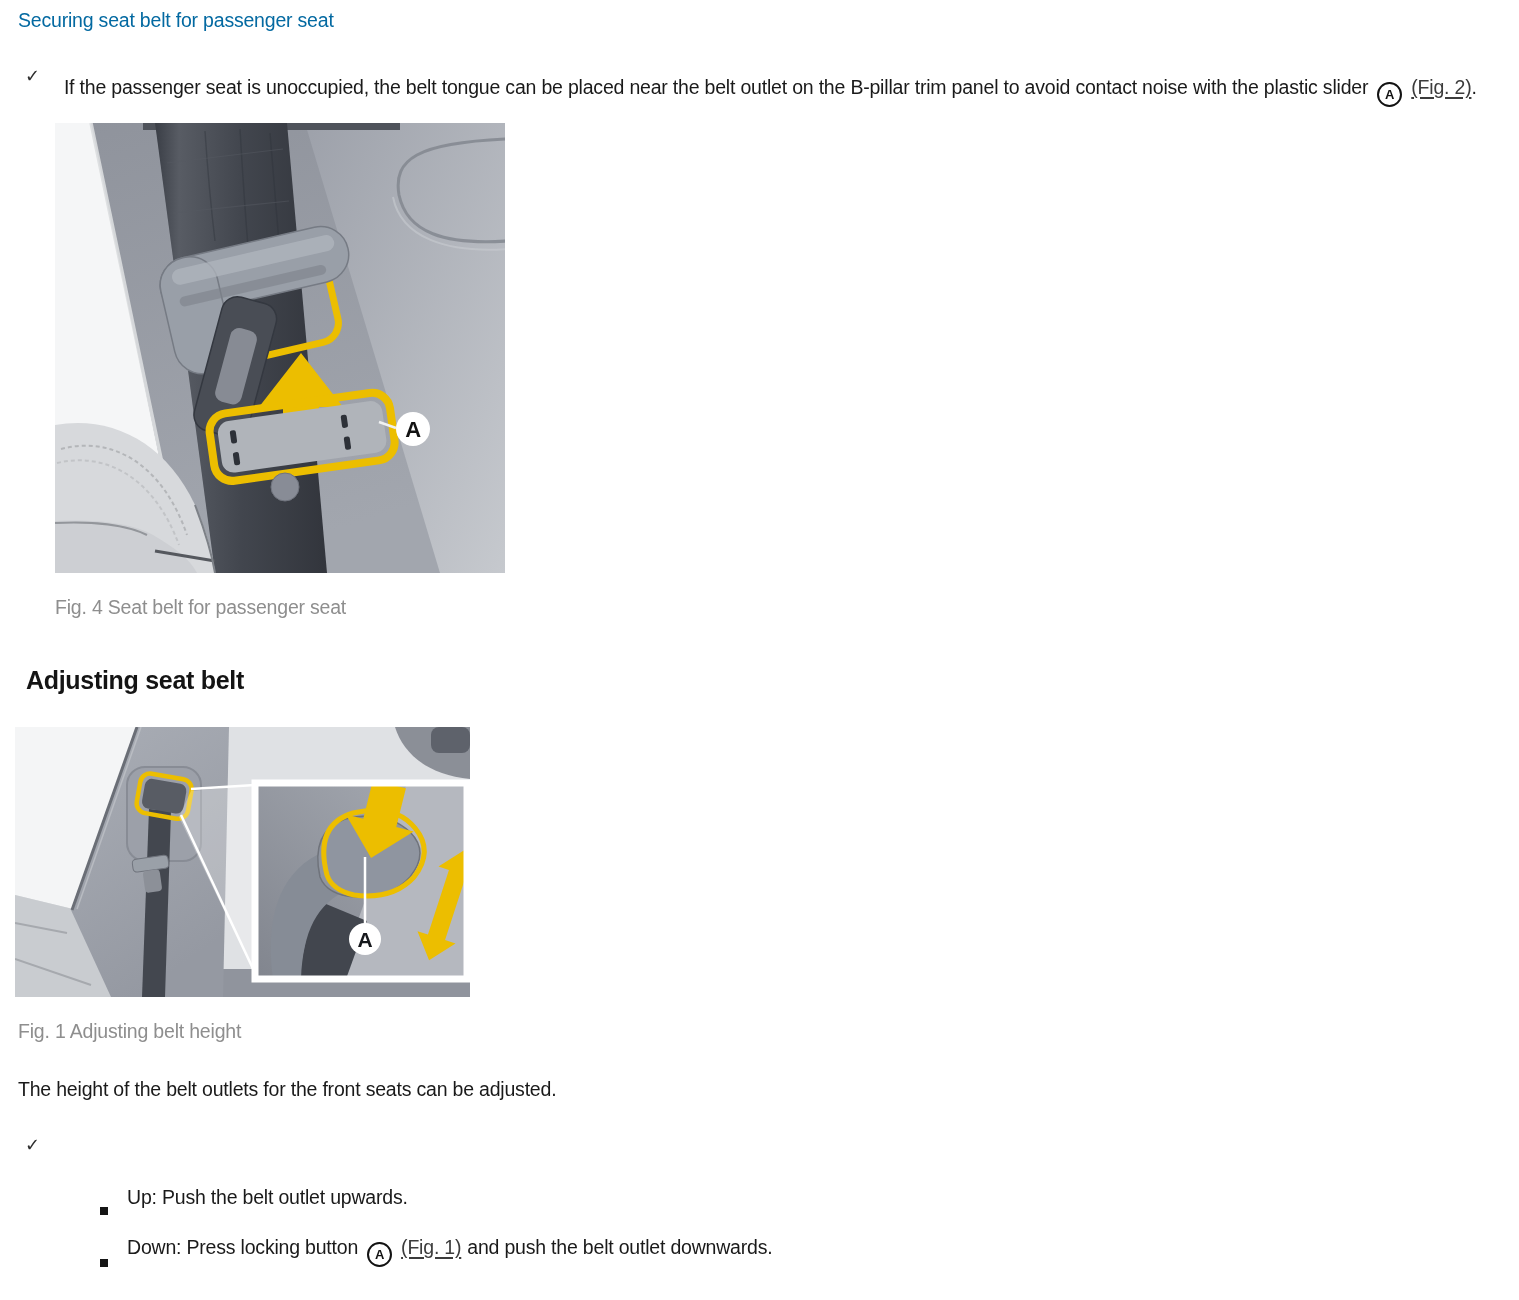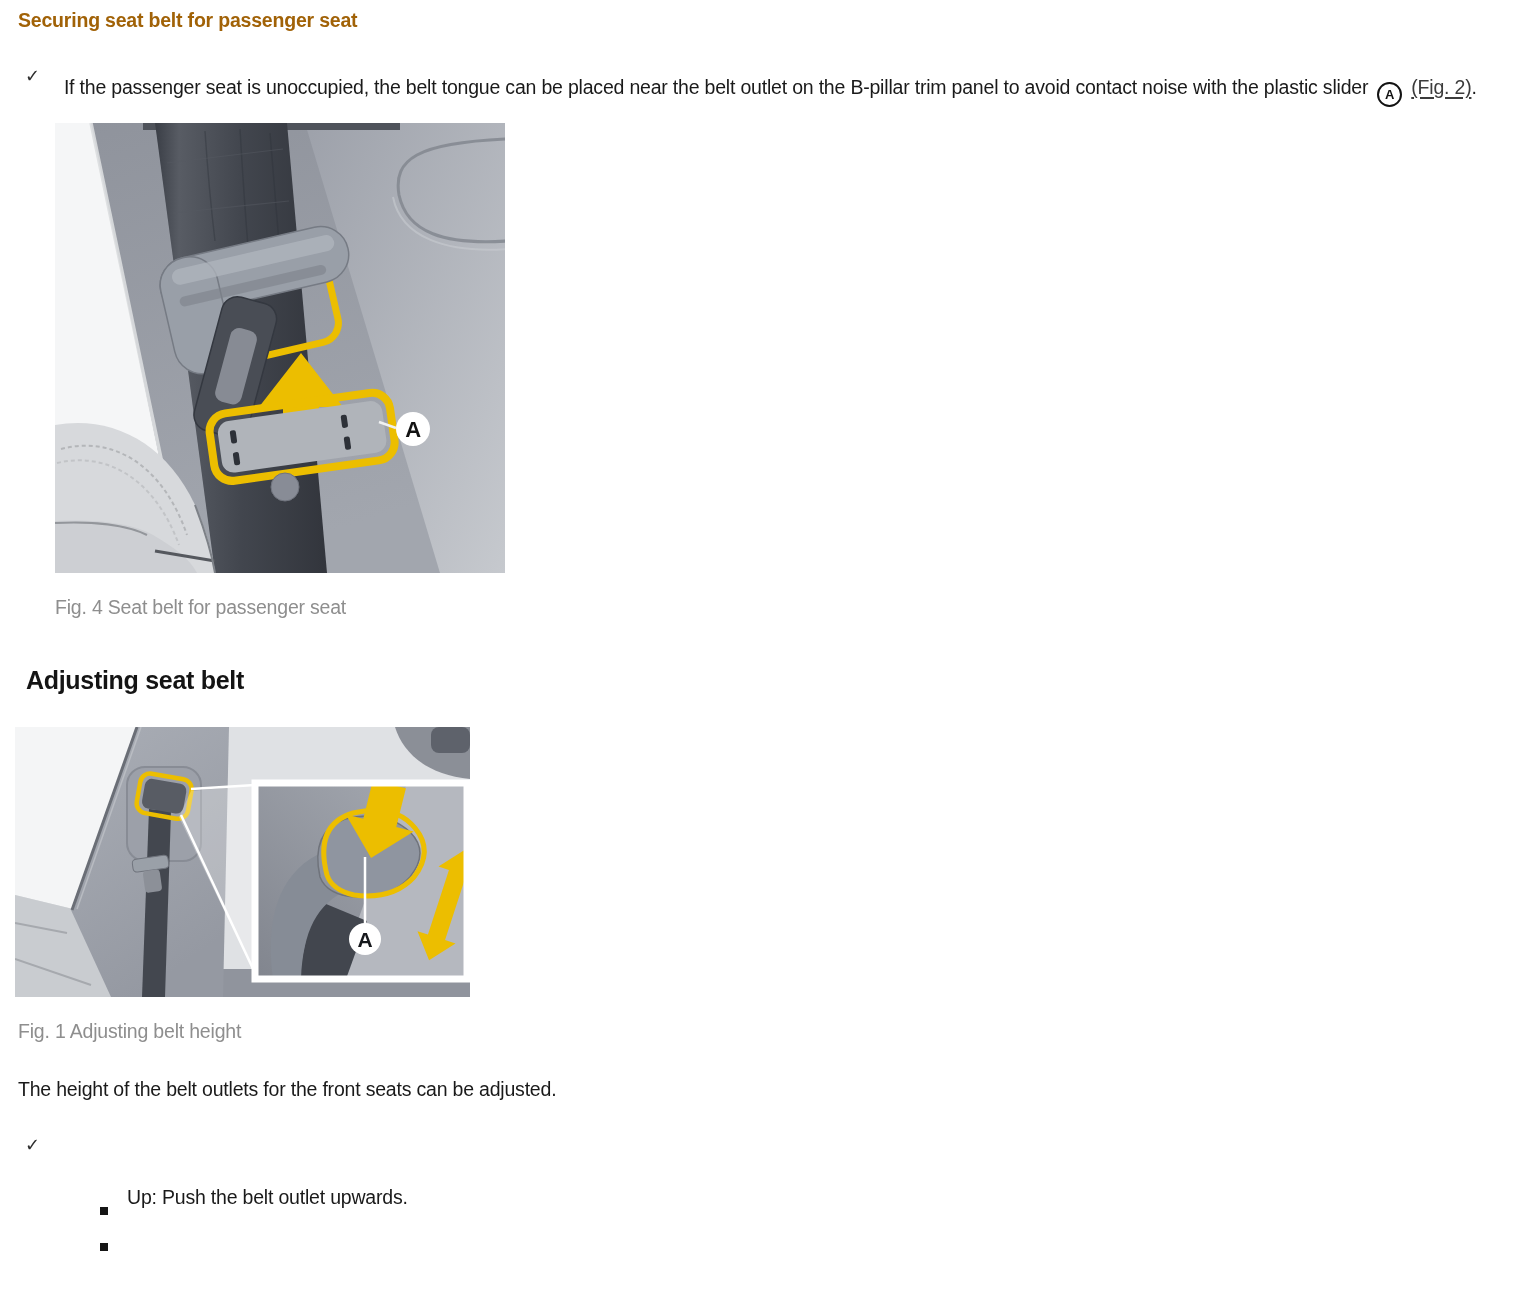--- a/index.html
+++ b/index.html
@@ -4,21 +4,21 @@
 <style>
   html,body{margin:0;padding:0;background:#ffffff;}
   body{
     width:1519px;height:1300px;overflow:hidden;position:relative;
     font-family:"Liberation Sans", sans-serif;
     color:#1a1a1a;
     letter-spacing:-0.2px;
   }
   .h-plain{
     margin:8px 0 0 18px;
-    font-size:19.5px;font-weight:700;color:#a16207;line-height:24px;
+    font-size:19.5px;font-weight:400;color:#0369a1;line-height:24px;
   }
   .h-bold{
     margin:46px 0 0 26px;
     font-size:25px;font-weight:700;color:#141414;line-height:30px;letter-spacing:-0.3px;
   }
   .check-item{
     display:flex;align-items:flex-start;
     margin:26px 0 0 25px;
   }
   .check-glyph{
@@ -258,13 +258,14 @@
   <span class="check-glyph">✓</span>
 </div>
 
 <div class="sub-item">
   <span class="square-bullet"></span>
   <p class="sub-text">Up: Push the belt outlet upwards.</p>
 </div>
 
 <div class="sub-item">
   <span class="square-bullet"></span>
+  <p class="sub-text"><span>Down: Press locking button</span><span class="marker-a">A</span><a class="fig-link">(Fig. 1)</a><span class="after-link">and push the belt outlet downwards.</span></p>
 </div>
 
 </body></html>

